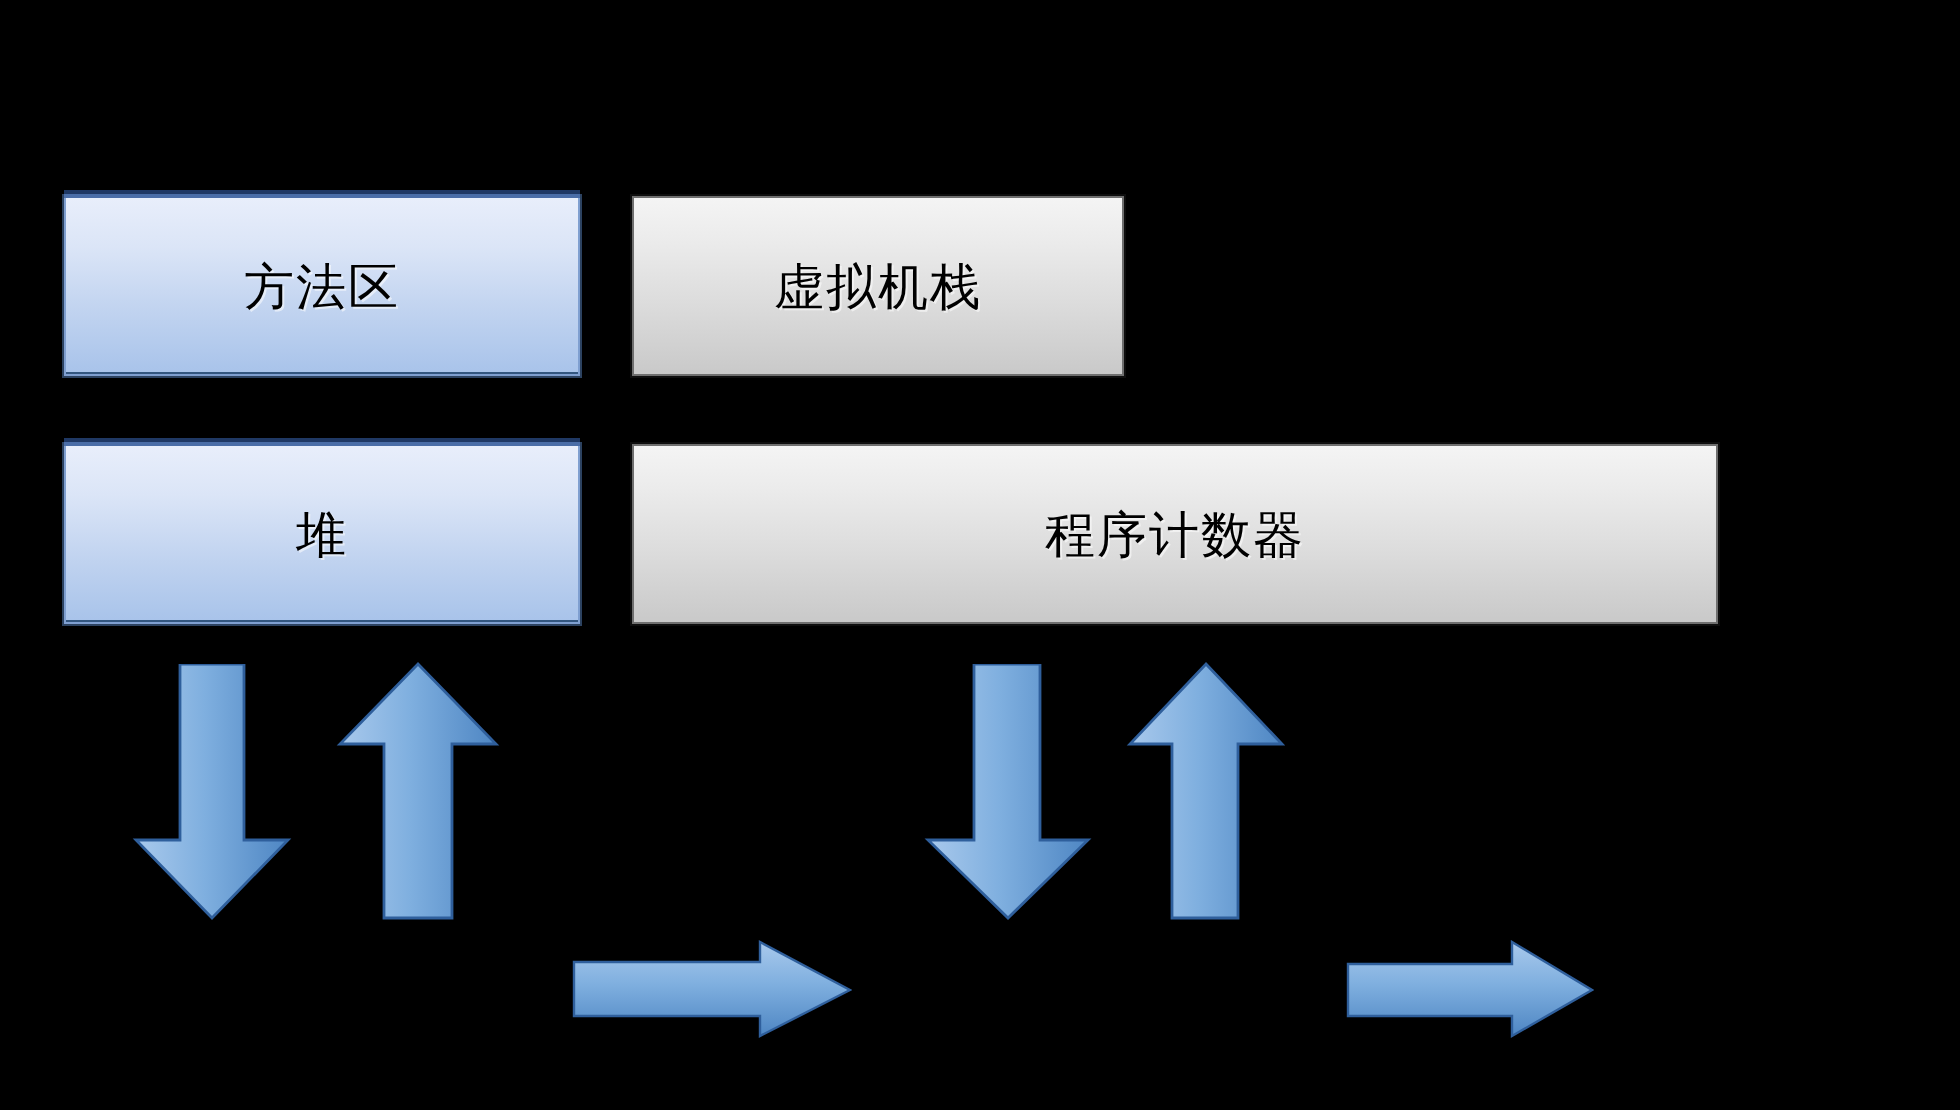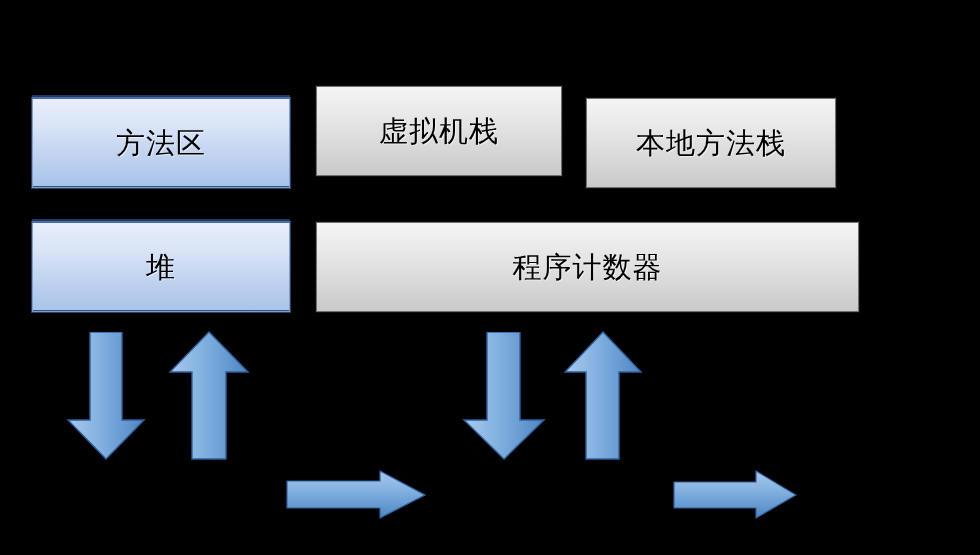--- a/index.html
+++ b/index.html
@@ -18,21 +18,21 @@
 
   
   .block {
     position: absolute;
     box-sizing: border-box;
     display: flex;
     align-items: center;
     justify-content: center;
     text-align: center;
     color: #000000;
-    font-size: 29px;
+    font-size: 25px;
     line-height: 1;
     letter-spacing: 1px;
     white-space: nowrap;
   }
   .block .label {
     display: block;
     text-shadow: 1px 1px 0 rgba(255,255,255,0.55);
   }
 
   .block.blue {
@@ -69,27 +69,24 @@
 </style>
 </head>
 <body>
 
 <div id="canvas">
 
   <div class="block blue" style="left:32px; top:98px; width:258px; height:90px;">
     <span class="label">方法区</span>
   </div>
 
-  <div class="block gray" style="left:316px; top:86px; width:246px; height:90px;">
+  <div class="block gray" style="left:316px; top:98px; width:246px; height:90px;">
     <span class="label">虚拟机栈</span>
   </div>
 
-  <div class="block gray" style="left:586px; top:98px; width:250px; height:90px;">
-    <span class="label">本地方法栈</span>
-  </div>
 
   <div class="block blue" style="left:32px; top:222px; width:258px; height:90px;">
     <span class="label">堆</span>
   </div>
 
   <div class="block gray" style="left:316px; top:222px; width:543px; height:90px;">
     <span class="label">程序计数器</span>
   </div>
 
   <div class="arrow" style="left:66px; top:332px; width:80px; height:128px;">

